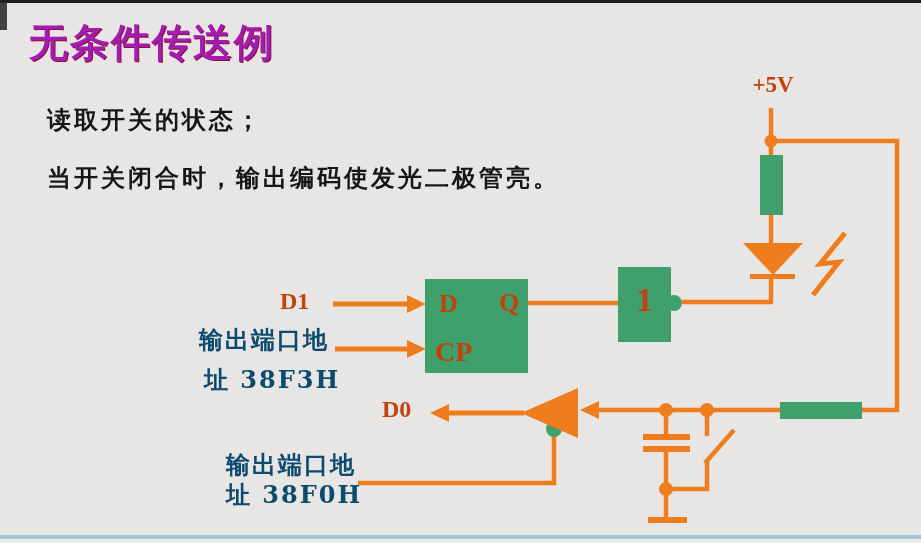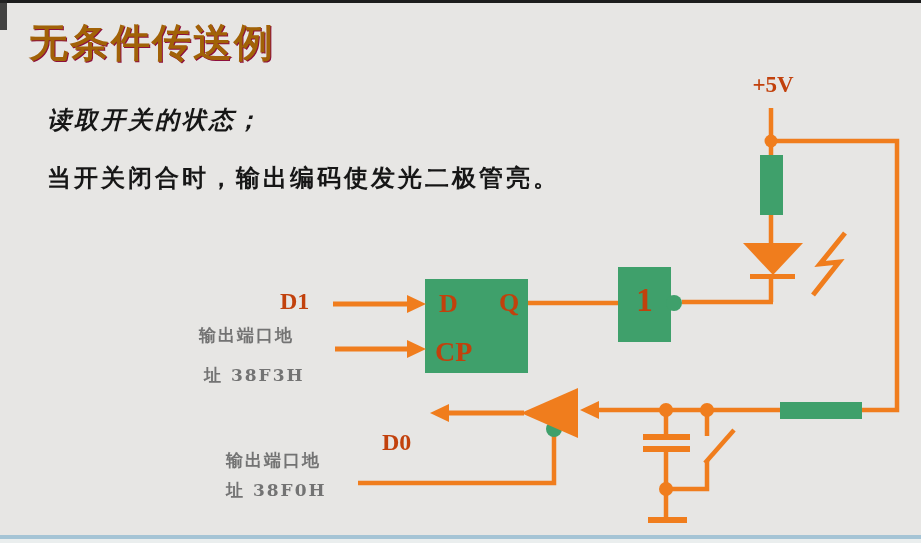--- a/index.html
+++ b/index.html
@@ -13,44 +13,44 @@
   .abs{position:absolute;}
   #top-edge{left:0;top:0;width:921px;height:3px;background:#1d1d1d;}
   #top-left-edge{left:0;top:0;width:7px;height:30px;background:#242424;opacity:.85;}
   #bottom-strip-blue{left:0;top:535px;width:921px;height:4px;background:#a5c4d5;}
   #bottom-strip-light{left:0;top:539px;width:921px;height:4px;background:#eaeeee;}
 
   #page-title{
     left:29px;top:16px;
     font-family:Liberation Mono, monospace;
     font-weight:bold;font-size:39px;letter-spacing:2px;
-    color:#a16207;
+    color:#a21caf;
     text-shadow:1px 1px 0 #8d0f3e;
   }
   .body-line{
     color:#161616;font-size:24px;letter-spacing:3px;font-weight:bold;
     font-family:"DejaVu Serif","Liberation Serif",serif;
   }
-  #body-line-1{left:47px;top:104px;font-style:italic;}
+  #body-line-1{left:47px;top:104px;}
   #body-line-2{left:47px;top:162px;}
 
   .sig{
     color:#c2410c;font-weight:bold;font-size:24px;
     font-family:"Liberation Serif",serif;
   }
   #power-label{left:737px;top:72px;width:72px;text-align:center;font-size:23px;}
   #d1-label{left:280px;top:288px;}
-  #d0-label{left:382px;top:396px;margin-top:33px;}
+  #d0-label{left:382px;top:396px;}
   #ff-d-label{left:439px;top:289px;font-size:26px;}
   #ff-q-label{left:499px;top:288px;font-size:26px;}
   #ff-cp-label{left:435px;top:336px;font-size:28px;}
   #gate-label{left:618px;top:282px;width:53px;text-align:center;font-size:33px;}
 
   .port-text{
-    color:#737373;font-size:17px;letter-spacing:2px;font-weight:bold;
+    color:#0c4a6e;font-size:24px;letter-spacing:2px;font-weight:bold;
     font-family:"DejaVu Serif","Liberation Serif",serif;
   }
   #out-port-1{left:199px;top:324px;}
   #out-port-2{left:204px;top:364px;}
   #in-port-1{left:226px;top:449px;}
   #in-port-2{left:226px;top:479px;}
 </style>
 </head>
 <body>
 

